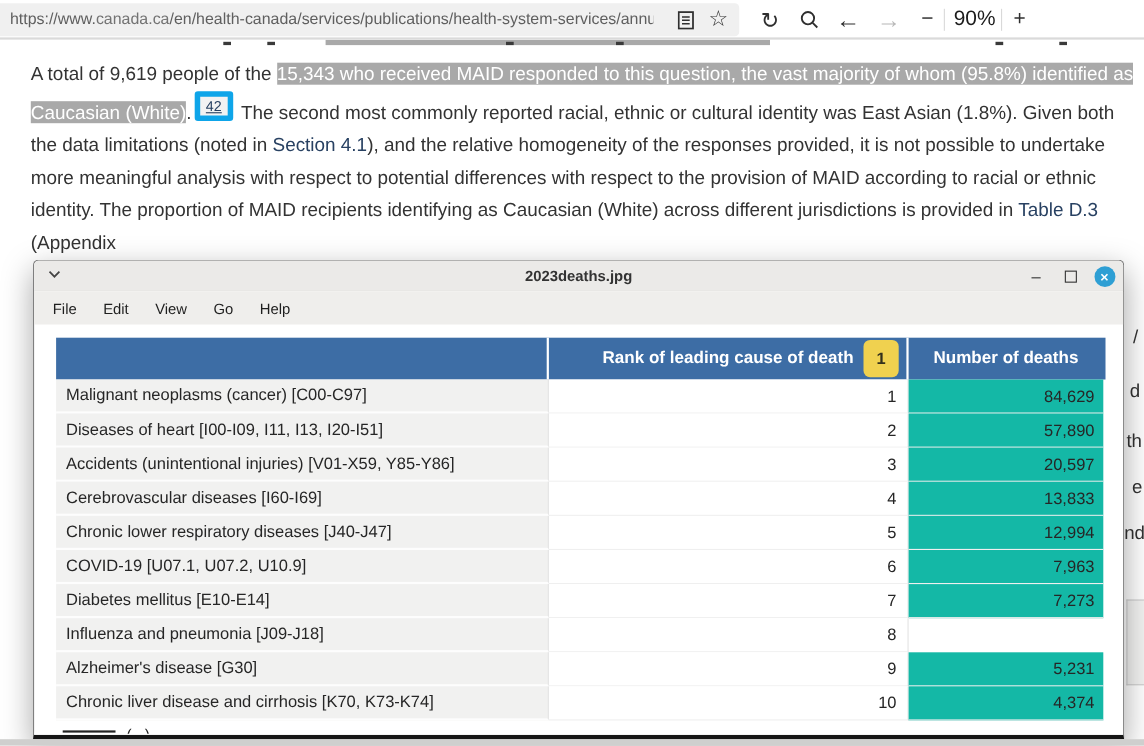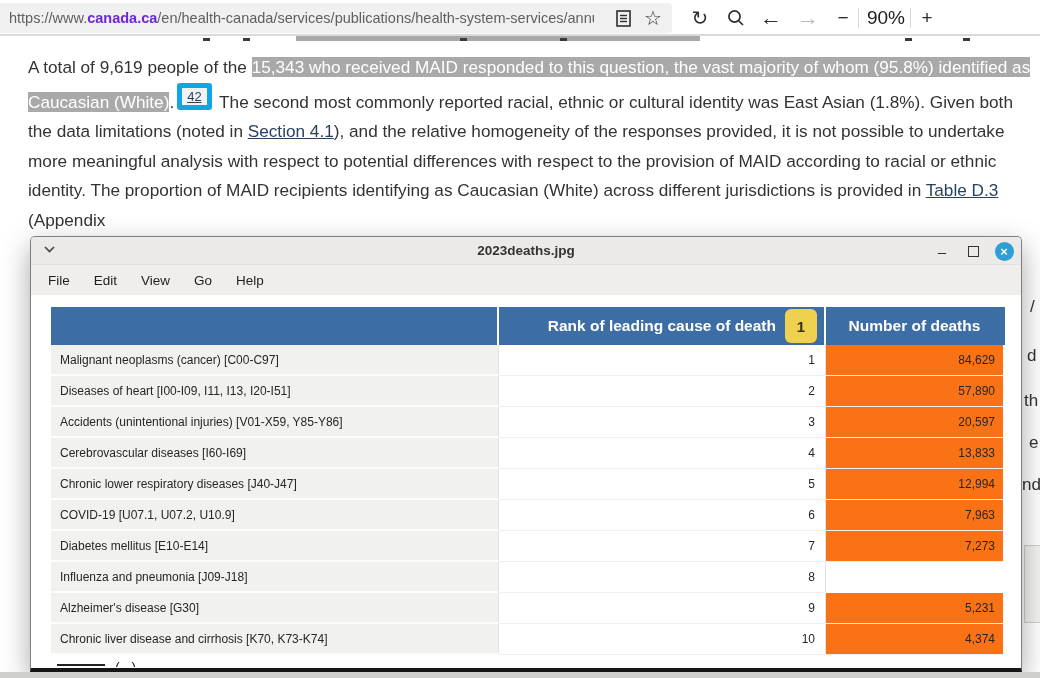--- a/index.html
+++ b/index.html
@@ -9,21 +9,21 @@
     font-family:"Liberation Sans","DejaVu Sans",sans-serif; color:#333;
   }
 
   
   .chrome { position:absolute; left:0; top:0; width:1040px; height:36px; background:#fff;
             border-bottom:2px solid #dadada; z-index:5; }
   .url-field { position:absolute; left:0; top:3px; width:672px; height:30px; background:#f0f0f0;
                border-radius:0 4px 4px 0; display:flex; align-items:center; }
   .url-text { margin-left:9px; font-size:14.5px; color:#5f5f5f; white-space:nowrap; overflow:hidden;
               flex:0 1 auto; max-width:585px; }
-  .url-text .domain { color:#6d28d9; font-weight:700; }
+  .url-text .domain { color:#737373; font-weight:400; }
   .uf-icons { margin-left:auto; display:flex; align-items:center; gap:13px; padding-right:10px; }
   .chrome-btn { position:absolute; top:0; height:36px; display:flex; align-items:center; justify-content:center;
                 color:#2f2f2f; cursor:default; }
   .glyph18 { font-size:19px; } .glyph21 { font-size:22px; }
   .btn-refresh { left:688px; width:24px; font-size:20px; }
   .btn-search  { left:724px; width:24px; }
   .btn-back    { left:758px; width:26px; }
   .btn-forward { left:795px; width:26px; color:#b9b9b9; }
   .btn-zoom-out{ left:831px; width:24px; }
   .zoom-level  { left:864px; width:44px; font-size:19px; color:#1c1c1c; }
@@ -31,21 +31,21 @@
   .chrome-sep  { position:absolute; top:8px; width:1px; height:20px; background:#d9d9d9; }
 
   
   .sel-remnant { position:absolute; left:296px; top:36px; width:404px; height:5px; background:#a9a9a9; z-index:4; }
   .dash { position:absolute; top:38px; width:7px; height:3px; background:#3a3a3a; z-index:4; }
 
   
   .paragraph { position:absolute; left:28px; top:53px; width:1013px; font-size:17.2px;
                line-height:29.6px; color:#333; z-index:1; }
   .hl { background:#a9a9a9; color:#fff; }
-  a.inline-link { color:#284162; text-decoration:underline; cursor:pointer;margin-top:22px; }
+  a.inline-link { color:#284162; cursor:pointer;margin-top:22px; }
   .fn { display:inline-block; font-size:13px; line-height:17px; border:5px solid #0ea5e9; background:#f2f2f2;
         border-radius:3px; padding:0 5px; vertical-align:7px; color:#284162; text-decoration:underline;
         cursor:pointer; margin:0 3px; }
 
   
   .edge-frag { position:absolute; font-size:17px; color:#333; z-index:1; }
   .ef0 { left:1030px; top:297px; } .ef1 { left:1027px; top:346px; } .ef2 { left:1024px; top:391px; }
   .ef3 { left:1029px; top:433px; } .ef4 { left:1022px; top:475px; }
   .edge-box { position:absolute; left:1024px; top:545px; width:16px; height:78px; background:#f3f3f2;
               border:1px solid #cfcfcf; border-right:none; z-index:1; }
@@ -74,27 +74,27 @@
   
   .table-wrap { position:absolute; left:20px; top:70px; width:954px; }
   .t-header { display:flex; height:38px; background:#3d6da5; }
   .th { color:#fff; font-weight:700; font-size:15.5px; display:flex; align-items:center; }
   .th1 { width:448px; border-right:2px solid #fff; }
   .th2 { width:327px; justify-content:flex-end; padding-right:7px; border-right:2px solid #fff; }
   .th3 { width:177px; justify-content:center; }
   .rank-badge { width:32px; height:34px; margin-left:9px; background:#f0d14f; border-radius:6px;
                 color:#33301c; font-size:15px; font-weight:700; display:flex; align-items:center;
                 justify-content:center; }
-  .t-row { display:flex; height:31px; font-size:12px; color:#262626; }
+  .t-row { display:flex; height:31px; font-size:15px; color:#262626; }
   .td { display:flex; align-items:center; }
   .td1 { width:448px; background:#f1f1f0; padding-left:9px; border-bottom:2px solid #fdfdfd;
          border-right:1px solid #e3e3e3; }
   .td2 { width:327px; background:#fff; justify-content:flex-end; padding-right:10px;
          border-bottom:1px solid #efefef; border-right:1px solid #e3e3e3; }
-  .td3 { width:177px; background:#f97316; justify-content:flex-end; padding-right:8px;
+  .td3 { width:177px; background:#14b8a6; justify-content:flex-end; padding-right:8px;
          border-bottom:1px solid #efefef; }
 
   
   .frag-underline { position:absolute; left:26px; top:427px; width:48px; height:2px; background:#222; }
   .frag-parens { position:absolute; left:84px; top:423px; height:7px; overflow:hidden; font-size:14px;
                  color:#222; letter-spacing:4px; }
 
   .bottom-strip { position:absolute; left:0; top:672px; width:1040px; height:6px; background:#cfcfce; z-index:20; }
 
   svg { display:block; }

